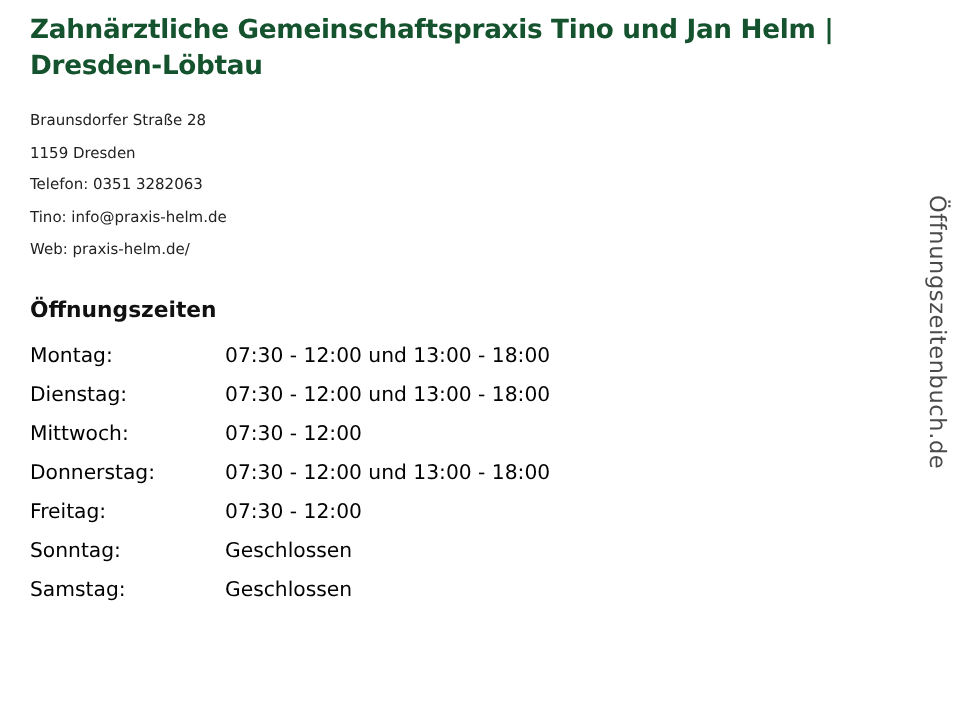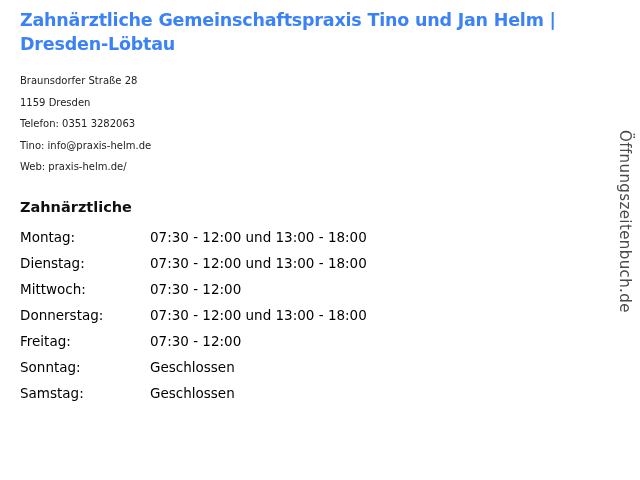--- a/index.html
+++ b/index.html
@@ -27,21 +27,21 @@
     left: 20px;
     top: 8px;
     width: 580px;
   }
   .title {
     font-size: 17.5px;
     font-weight: bold;
     line-height: 1.38;
     letter-spacing: -0.2px;
     margin: 0 0 14px 0;
-    color: #3b82f6;
+    color: #14532d;
   }
   .addr-line {
     font-size: 10px;
     line-height: 21.5px;
     color: #222222;
   }
   .section-title {
     font-size: 14.5px;
     font-weight: bold;
     margin: 21px 0 14px 0;
@@ -83,21 +83,21 @@
     <h1 class="title">Zahnärztliche Gemeinschaftspraxis Tino und Jan Helm | Dresden-Löbtau</h1>
 
     <div class="address-block">
       <div class="addr-line">Braunsdorfer Straße 28</div>
       <div class="addr-line">1159 Dresden</div>
       <div class="addr-line">Telefon: 0351 3282063</div>
       <div class="addr-line">Tino: info@praxis-helm.de</div>
       <div class="addr-line">Web: praxis-helm.de/</div>
     </div>
 
-    <h2 class="section-title">Zahnärztliche</h2>
+    <h2 class="section-title">Öffnungszeiten</h2>
 
     <table class="hours">
       <tbody>
         <tr>
           <td class="day">Montag:</td>
           <td class="time">07:30 - 12:00 und 13:00 - 18:00</td>
         </tr>
         <tr>
           <td class="day">Dienstag:</td>
           <td class="time">07:30 - 12:00 und 13:00 - 18:00</td>

